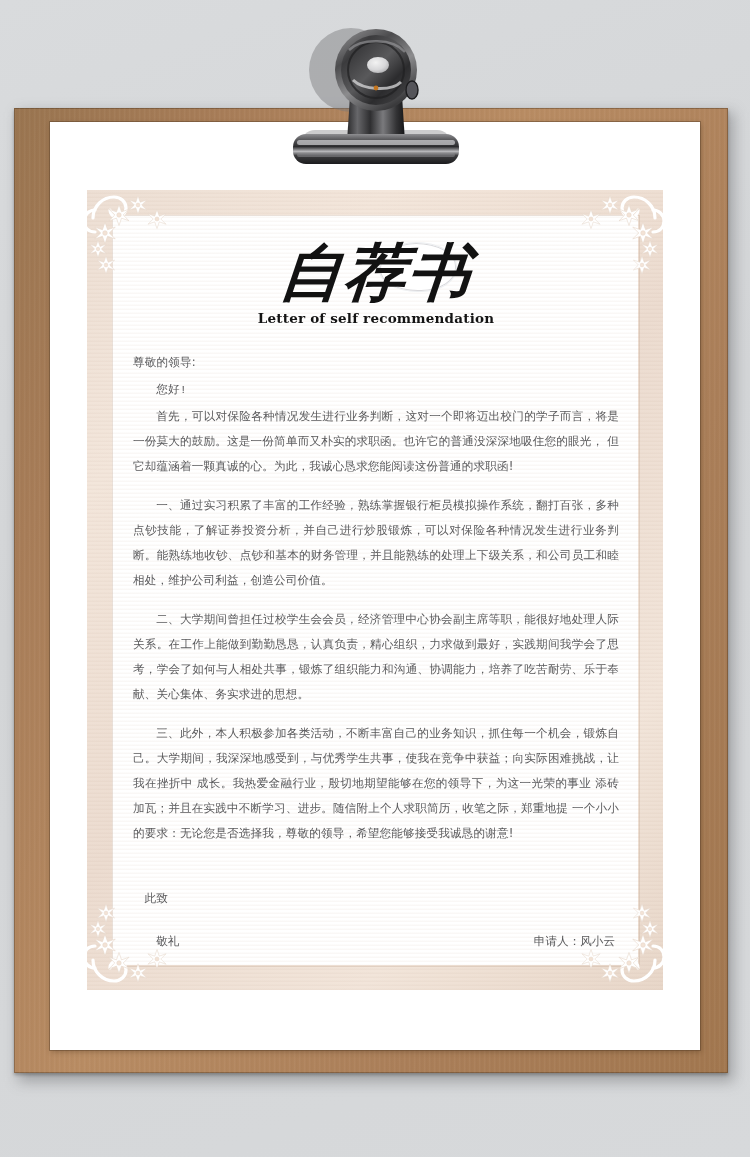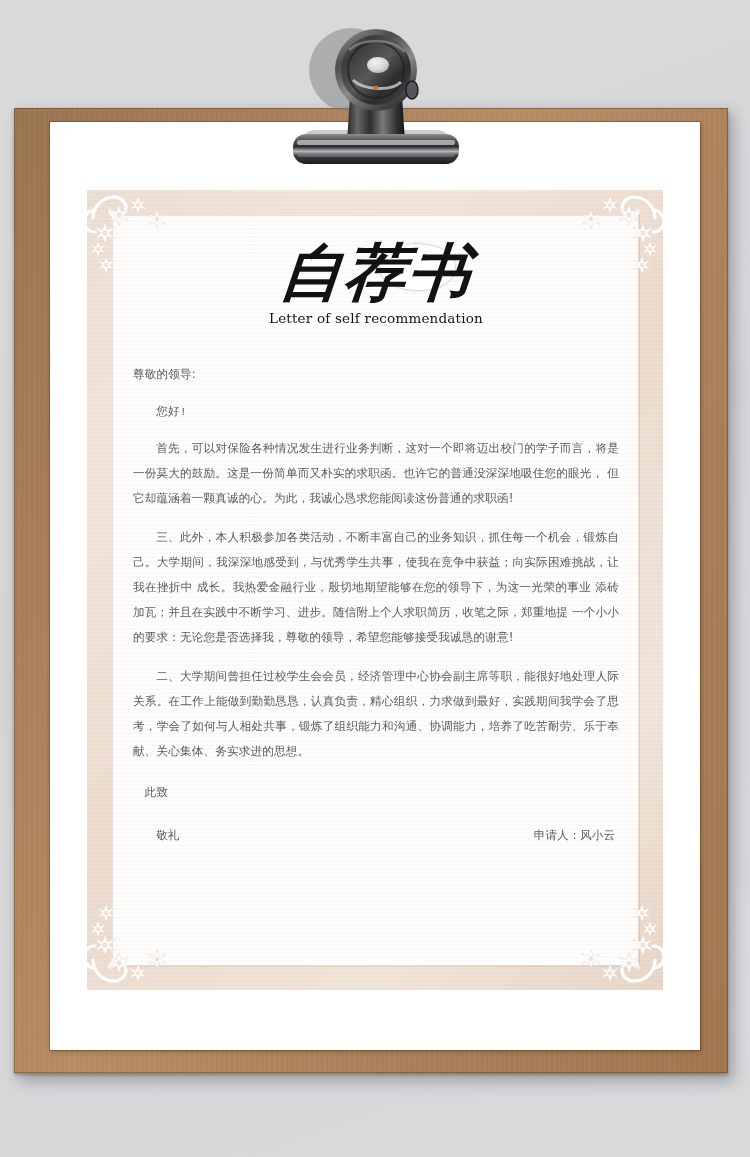--- a/index.html
+++ b/index.html
@@ -174,41 +174,41 @@
     font-weight: 700;
     letter-spacing: 2px;
     color: #121212;
     font-style: italic;
     transform: skewX(-5deg);
   }
   .title-en {
     margin-top: -4px;
     font-family: "DejaVu Serif", "Liberation Serif", serif;
     font-size: 13.5px;
-    font-weight: 400;
+    font-weight: 700;
     letter-spacing: 0.2px;
     color: #141414;
   }
 
   .body-text p {
-    margin: 12px 0 13px 0;
+    margin: 0 0 13px 0;
     font-family: "DejaVu Sans", "Liberation Sans", sans-serif;
     font-size: 11.6px;
     line-height: 25px;
     color: #5a5a5c;
     text-align: justify;
     text-justify: inter-ideograph;
     letter-spacing: 0.15px;
   }
   .body-text p.indent { text-indent: 2em; }
   .body-text p.gap-top { margin-top: 14px; }
   .body-text p.salutation { text-indent: 0; margin-bottom: 2px; }
   .body-text p.greeting { text-indent: 2em; margin-bottom: 2px; font-family: Liberation Mono, monospace; }
 
-  .closing { margin-top: 16px; }
+  .closing { margin-top: 40px; }
   .closing .c1 {
     text-indent: 1em;
     font-size: 11.6px;
     color: #5a5a5c;
     line-height: 25px;
     font-family: "DejaVu Sans", "Liberation Sans", sans-serif;
   }
   .closing .c2-row {
     display: flex;
     justify-content: space-between;
@@ -382,22 +382,23 @@
     <div class="title-block">
       <div class="title-cloud"></div>
       <div class="title-cn">自荐书</div>
       <div class="title-en">Letter of self recommendation</div>
     </div>
 
     <div class="body-text">
       <p class="salutation">尊敬的领导:</p>
       <p class="greeting">您好!</p>
       <p class="indent">首先，可以对保险各种情况发生进行业务判断，这对一个即将迈出校门的学子而言，将是一份莫大的鼓励。这是一份简单而又朴实的求职函。也许它的普通没深深地吸住您的眼光， 但它却蕴涵着一颗真诚的心。为此，我诚心恳求您能阅读这份普通的求职函!</p>
+      <p class="indent gap-top">一、通过实习积累了丰富的工作经验，熟练掌握银行柜员模拟操作系统，翻打百张，多种点钞技能，了解证券投资分析，并自己进行炒股锻炼，可以对保险各种情况发生进行业务判断。能熟练地收钞、点钞和基本的财务管理，并且能熟练的处理上下级关系，和公司员工和睦相处，维护公司利益，创造公司价值。</p>
+      <p class="indent gap-top">二、大学期间曾担任过校学生会会员，经济管理中心协会副主席等职，能很好地处理人际关系。在工作上能做到勤勤恳恳，认真负责，精心组织，力求做到最好，实践期间我学会了思考，学会了如何与人相处共事，锻炼了组织能力和沟通、协调能力，培养了吃苦耐劳、乐于奉献、关心集体、务实求进的思想。</p>
       <p class="indent gap-top">三、此外，本人积极参加各类活动，不断丰富自己的业务知识，抓住每一个机会，锻炼自己。大学期间，我深深地感受到，与优秀学生共事，使我在竞争中获益；向实际困难挑战，让我在挫折中 成长。我热爱金融行业，殷切地期望能够在您的领导下，为这一光荣的事业 添砖加瓦；并且在实践中不断学习、进步。随信附上个人求职简历，收笔之际，郑重地提 一个小小的要求：无论您是否选择我，尊敬的领导，希望您能够接受我诚恳的谢意!</p>
-      <p class="indent gap-top">二、大学期间曾担任过校学生会会员，经济管理中心协会副主席等职，能很好地处理人际关系。在工作上能做到勤勤恳恳，认真负责，精心组织，力求做到最好，实践期间我学会了思考，学会了如何与人相处共事，锻炼了组织能力和沟通、协调能力，培养了吃苦耐劳、乐于奉献、关心集体、务实求进的思想。</p>
     </div>
 
     <div class="closing">
       <div class="c1">此致</div>
       <div class="c2-row">
         <span class="left">敬礼</span>
         <span class="right">申请人：风小云</span>
       </div>
     </div>
   </div>

